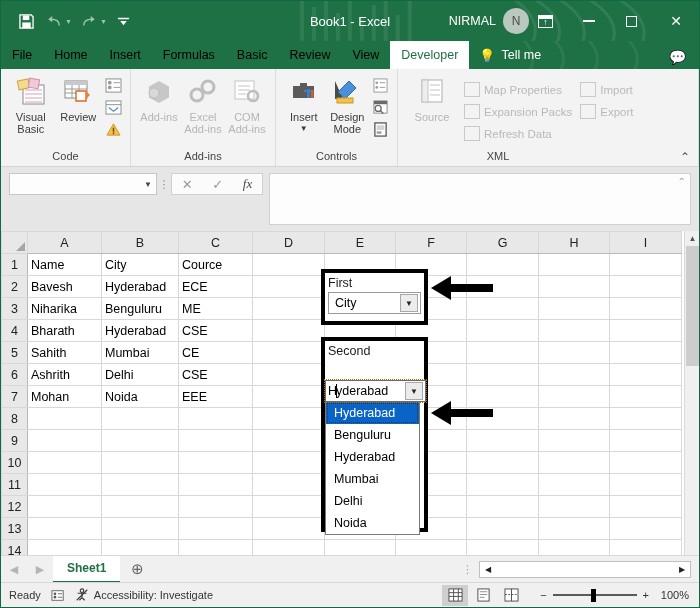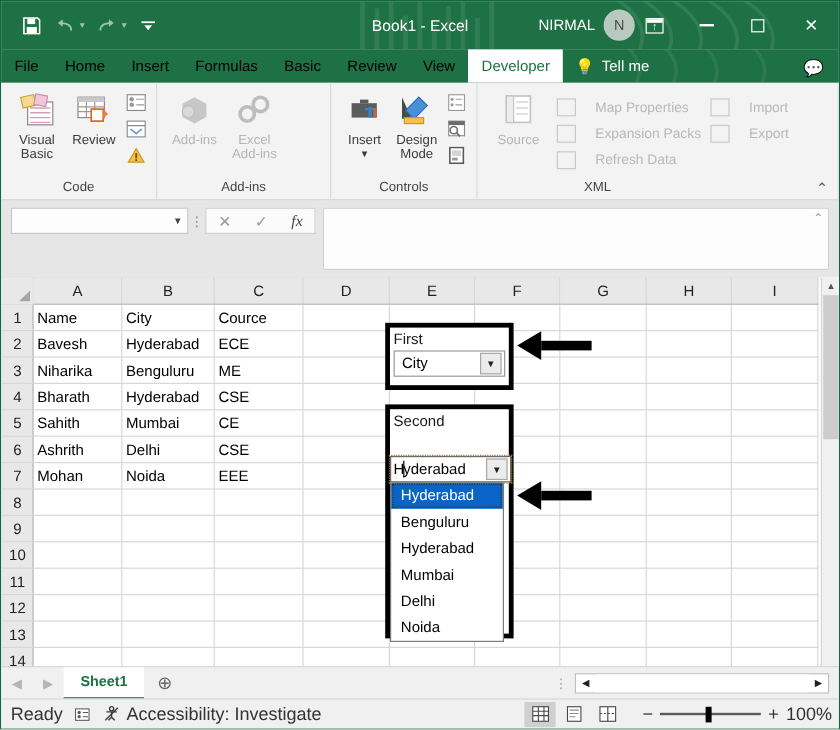--- a/index.html
+++ b/index.html
@@ -62,21 +62,21 @@
   .rgroup-items { display: flex; align-items: flex-start; padding: 4px 6px 0 6px; flex: 1; }
   .rgroup-title { text-align: center; font-size: 11px; color: #444; padding-bottom: 4px; }
   .rbtn { display: flex; flex-direction: column; align-items: center; width: 50px;
           font-size: 11px; color: #3b3b3b; line-height: 12px; padding-top: 2px;}
   .rbtn.dis { color: #b5b5b5; }
   .rbtn .lbl { text-align: center; margin-top: 2px; }
   .gicon { height: 34px; display: flex; align-items: center; justify-content: center; }
   .small-icons { display: flex; flex-direction: column; gap: 2px; padding-top: 2px; }
   .sml { width: 22px; height: 20px; display: flex; align-items: center; justify-content: center; }
   .xmlgrid { display: flex; flex-direction: column; gap: 1px; padding-top: 6px; }
-  .xrow { display: flex; align-items: center; gap: 16px; color: #b9b9b9; font-size: 11.5px;
+  .xrow { display: flex; align-items: center; gap: 4px; color: #b9b9b9; font-size: 11.5px;
           height: 21px; padding: 0 4px; }
   .xico { width: 16px; height: 15px; border: 1px solid #c9c9c9; display:inline-block; position:relative;}
   .collapse-ribbon { position: absolute; right: 8px; bottom: 2px; color: #555; font-size: 12px; }
 
   
   .fbar { height: 64px; flex: 0 0 64px; background: #e6e6e6; display: flex; align-items: flex-start;
           padding: 6px 8px 0 8px; gap: 0; }
   .namebox { width: 148px; height: 22px; background: #fdfdfd; border: 1px solid #c6c6c6;
              display: flex; align-items: center; padding: 0 4px; font-size: 12px; }
   .namebox .nb-caret { margin-left: auto; font-size: 8px; color: #444; }
@@ -137,21 +137,21 @@
               font-weight: bold; font-size: 12px; border-bottom: 2px solid #1e7145; }
   .addsheet { width: 34px; text-align: center; color: #666; font-size: 15px; }
   .sb-dots { margin-left: auto; color: #a0a0a0; font-size: 11px; padding: 0 6px;}
   .hscroll { width: 212px; height: 17px; background: #fff; border: 1px solid #c0c0c0;
              display: flex; align-items: center; margin-right: 8px; }
   .hsbtn { width: 16px; text-align: center; font-size: 8px; color: #222; }
   .hstrack { flex: 1; height: 15px; background: #fff; }
 
   
   .statusbar { height: 25px; flex: 0 0 25px; background: #f0f0f0; display: flex; align-items: center;
-               border-top: 1px solid #d8d8d8; font-size: 15px; color: #333; padding-left: 8px; gap: 10px;}
+               border-top: 1px solid #d8d8d8; font-size: 11px; color: #333; padding-left: 8px; gap: 10px;}
   .st-item { display: flex; align-items: center; gap: 5px; }
   .viewbtns { margin-left: auto; display: flex; align-items: center; gap: 2px; }
   .vbtn { width: 26px; height: 21px; display: flex; align-items: center; justify-content: center; }
   .vbtn.active { background: #cfcfcf; }
   .zoomwrap { display: flex; align-items: center; gap: 6px; padding: 0 10px 0 6px; }
   .zslider { width: 84px; height: 14px; position: relative; display:flex; align-items:center;}
   .ztrack { width: 84px; height: 1.5px; background: #5a5a5a; }
   .zthumb { position: absolute; left: 38px; width: 5px; height: 13px; background: #000; }
   .zpct { width: 34px; text-align: right; }
 </style>
@@ -332,20 +332,32 @@
         </div>
         <div class="rbtn dis">
           <span class="gicon">
             <svg width="32" height="30" viewBox="0 0 32 30">
               <circle cx="10" cy="18" r="6" fill="none" stroke="#bdbdbd" stroke-width="3"></circle>
               <circle cx="21" cy="10" r="6" fill="none" stroke="#bdbdbd" stroke-width="3"></circle>
             </svg>
           </span>
           <span class="lbl">Excel Add-ins</span>
         </div>
+        <div class="rbtn dis">
+          <span class="gicon">
+            <svg width="32" height="30" viewBox="0 0 32 30">
+              <rect x="4" y="4" width="19" height="18" fill="#fff" stroke="#c4c4c4"></rect>
+              <g stroke="#c4c4c4">
+                  <path d="M7 9h12M7 13h12M7 17h8"></path>
+                </g>
+              <circle cx="22" cy="19" r="5" fill="none" stroke="#bdbdbd" stroke-width="2.6"></circle>
+            </svg>
+          </span>
+          <span class="lbl">COM Add-ins</span>
+        </div>
       </div>
       <div class="rgroup-title">Add-ins</div>
     </div>
 
     <div class="rgroup" style="width:122px;">
       <div class="rgroup-items">
         <div class="rbtn">
           <span class="gicon">
             <svg width="32" height="30" viewBox="0 0 32 30">
               <rect x="5" y="9" width="21" height="12" fill="#5b5b5b"></rect>

